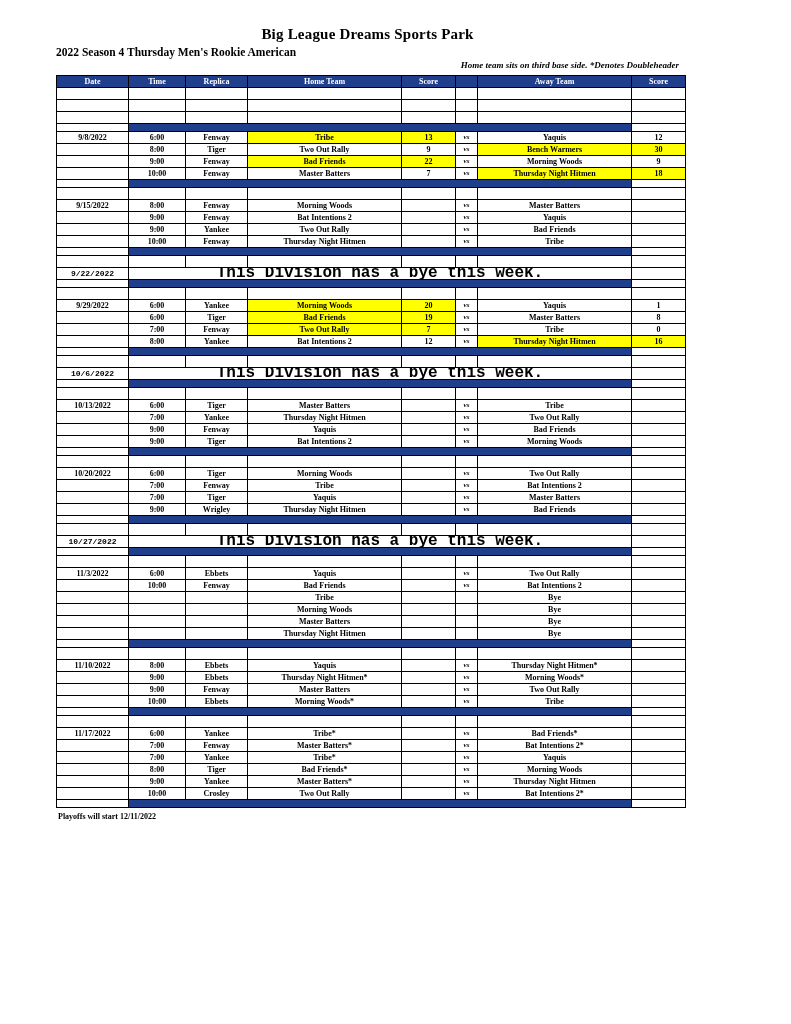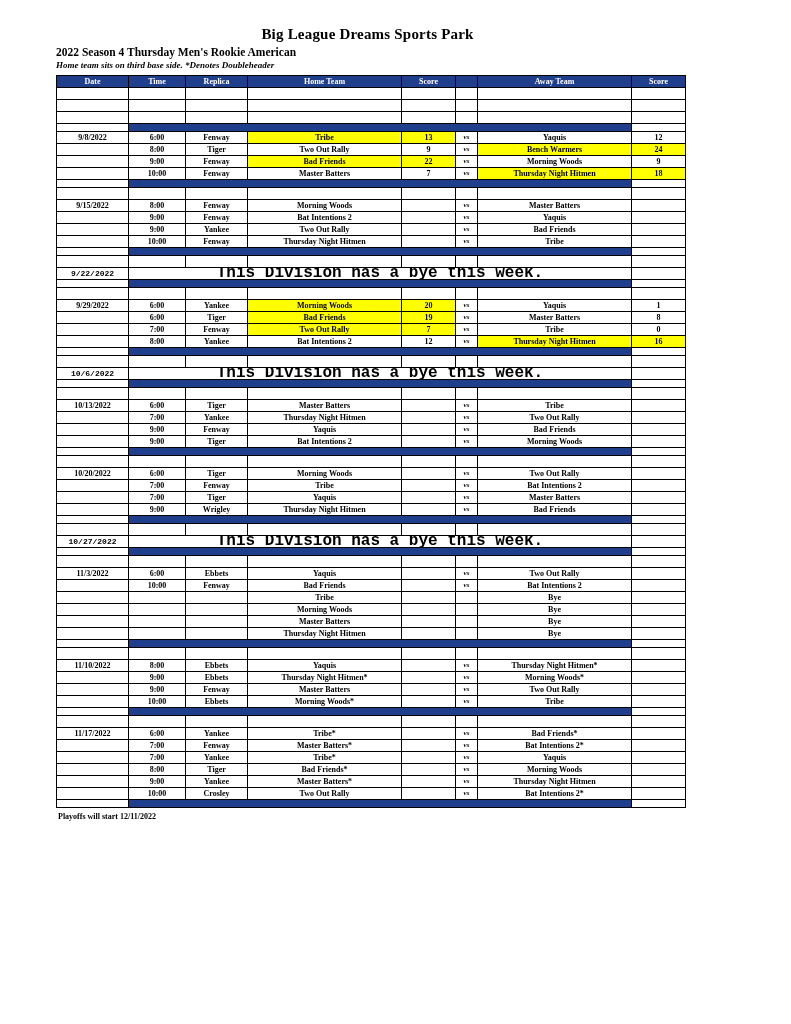--- a/index.html
+++ b/index.html
@@ -27,21 +27,21 @@
     letter-spacing: 0.2px;
     margin: 0 0 3px 0;
   }
   .subtitle {
     text-align: left;
     font-weight: bold;
     font-size: 11.5px;
     margin: 0 0 2px 0;
   }
   .note {
-    text-align: left;
+    text-align: right;
     font-weight: bold;
     font-style: italic;
     font-size: 9px;
     margin: 0 0 5px 0;
   }
   table.sched {
     border-collapse: collapse;
     width: 567px;
     table-layout: fixed;
     font-size: 8px;
@@ -188,21 +188,21 @@
           <td>12</td>
         </tr>
         <tr>
           <td></td>
           <td>8:00</td>
           <td>Tiger</td>
           <td>Two Out Rally</td>
           <td>9</td>
           <td class="vs">vs</td>
           <td class="hl">Bench Warmers</td>
-          <td class="hl">24</td>
+          <td class="hl">30</td>
         </tr>
         <tr>
           <td></td>
           <td>9:00</td>
           <td>Fenway</td>
           <td class="hl">Bad Friends</td>
           <td class="hl">22</td>
           <td class="vs">vs</td>
           <td>Morning Woods</td>
           <td>9</td>

